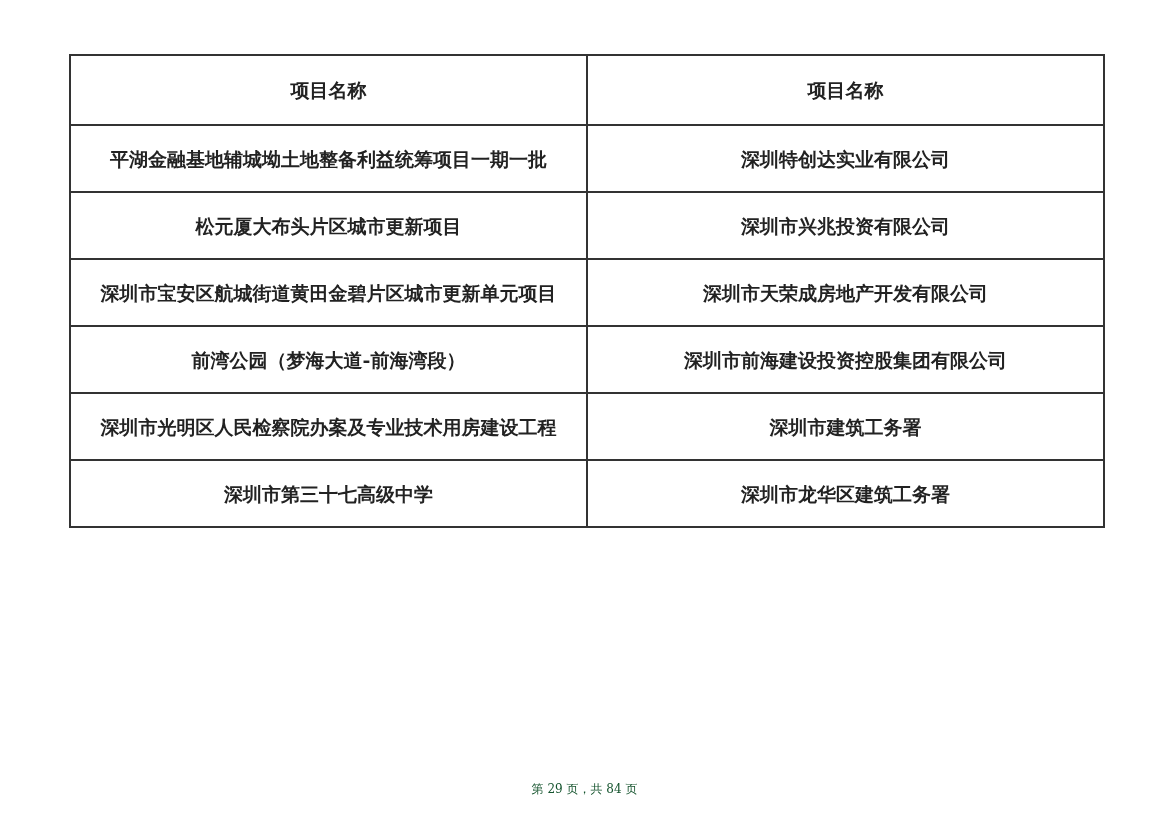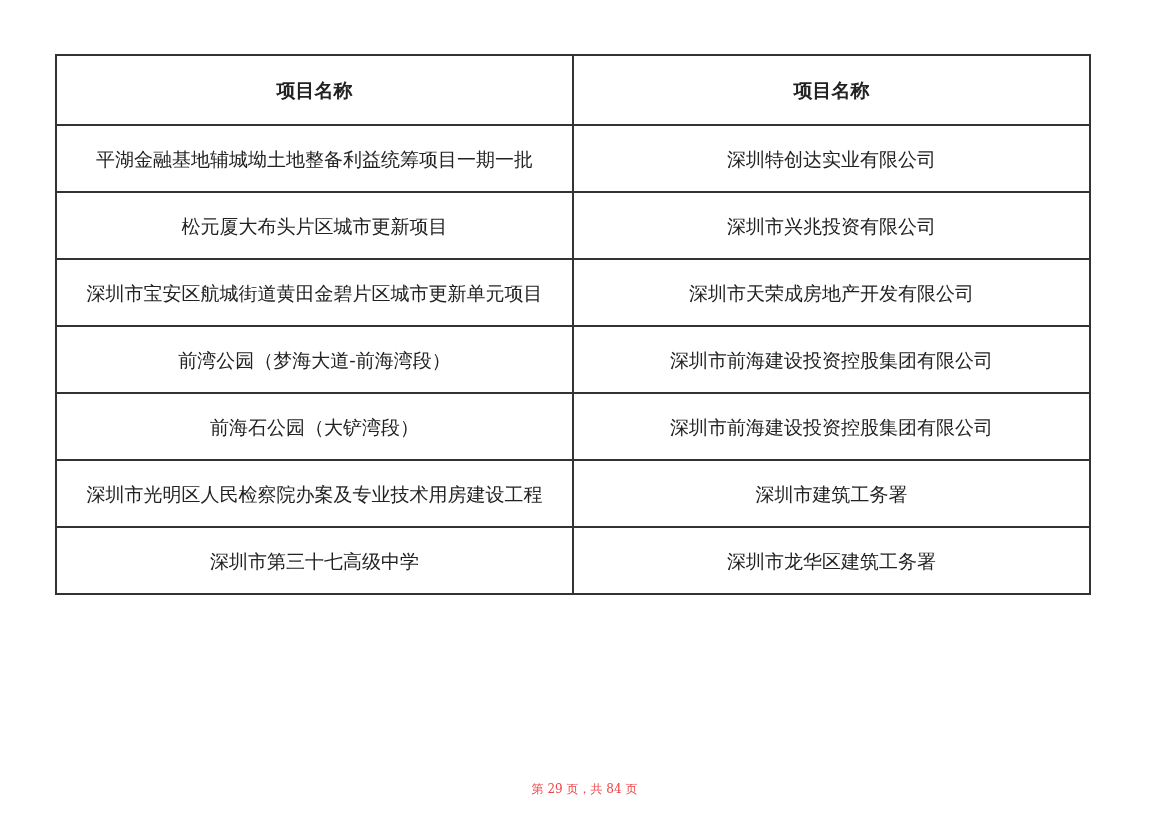--- a/index.html
+++ b/index.html
@@ -1,23 +1,23 @@
 <!DOCTYPE html>
 <html><head>
 <meta charset="utf-8">
 <style>
   html, body { margin:0; padding:0; background:#ffffff; }
   body { width:1169px; height:826px; position:relative; font-family:"DejaVu Serif", "Liberation Serif", serif; color:#222; }
-  table.doc-table { position:absolute; left:55px; top:54px; width:1034px; border-collapse:collapse; table-layout:fixed; }
+  table.doc-table { position:absolute; left:69px; top:54px; width:1034px; border-collapse:collapse; table-layout:fixed; }
   table.doc-table td, table.doc-table th { border:2px solid #333; text-align:center; vertical-align:middle; font-size:19px; line-height:24px; padding:0 10px; }
   table.doc-table th { height:68px; font-weight:bold; font-family:"DejaVu Sans", "Liberation Sans", sans-serif; font-size:19px; }
-  table.doc-table td { height:65px; font-weight:normal; }
+  table.doc-table td { height:65px; font-weight:bold; }
   col.c1 { width:517px; }
   col.c2 { width:517px; }
-  .footer { position:absolute; top:781px; left:0; width:1169px; text-align:center; font-size:12px; color:#ef4444; }
+  .footer { position:absolute; top:781px; left:0; width:1169px; text-align:center; font-size:12px; color:#14532d; }
 </style>
 </head>
 <body>
 
 <table class="doc-table">
   <colgroup>
       <col class="c1">
       <col class="c2">
     </colgroup>
   <thead>
@@ -37,24 +37,20 @@
     </tr>
     <tr>
       <td>深圳市宝安区航城街道黄田金碧片区城市更新单元项目</td>
       <td>深圳市天荣成房地产开发有限公司</td>
     </tr>
     <tr>
       <td>前湾公园（梦海大道-前海湾段）</td>
       <td>深圳市前海建设投资控股集团有限公司</td>
     </tr>
     <tr>
-      <td>前海石公园（大铲湾段）</td>
-      <td>深圳市前海建设投资控股集团有限公司</td>
-    </tr>
-    <tr>
       <td>深圳市光明区人民检察院办案及专业技术用房建设工程</td>
       <td>深圳市建筑工务署</td>
     </tr>
     <tr>
       <td>深圳市第三十七高级中学</td>
       <td>深圳市龙华区建筑工务署</td>
     </tr>
   </tbody>
 </table>
 

